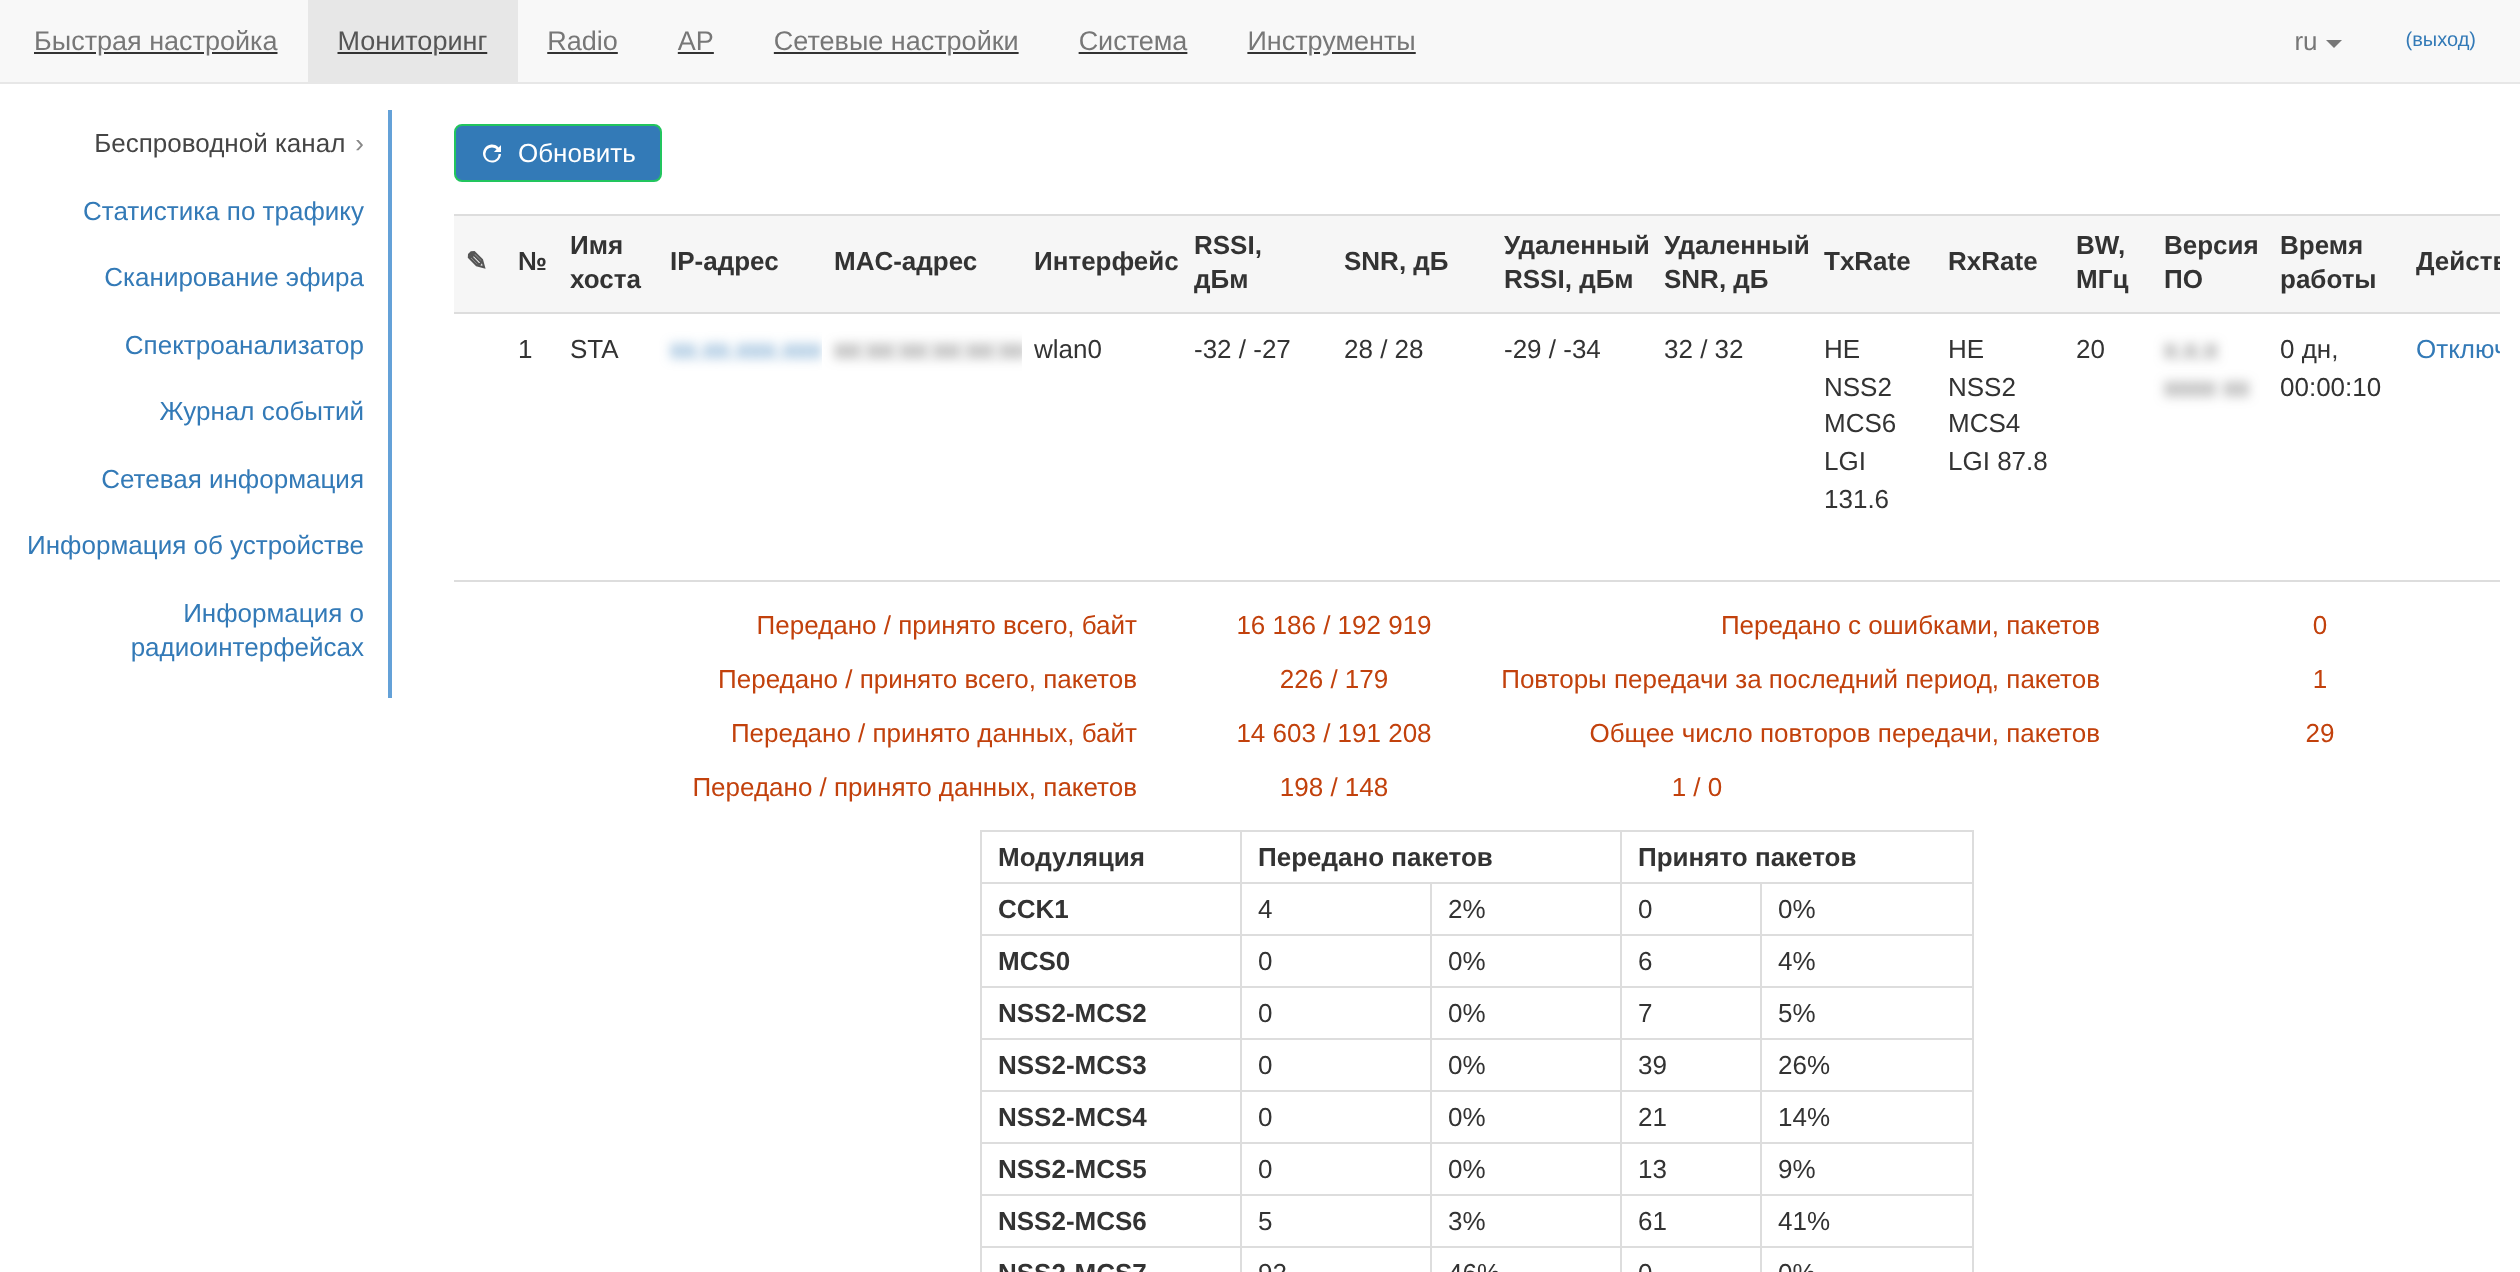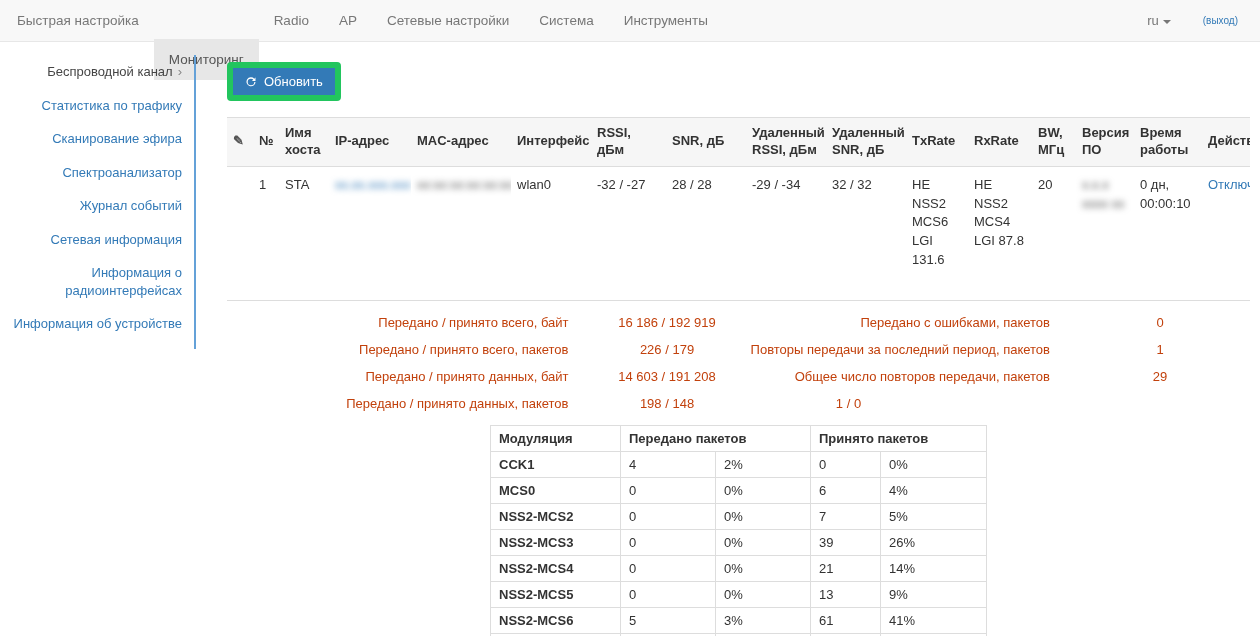--- a/index.html
+++ b/index.html
@@ -14,26 +14,26 @@
 
   
   .topnav {
     height: 42px;
     background: #f8f8f8;
     border-bottom: 1px solid #e7e7e7;
     display: flex;
     align-items: stretch;
   }
   .topnav ul { display:flex; list-style:none; margin:0; padding:0 0 0 2px; }
-  .topnav li { display:block; }
+  .topnav li { display:block;text-decoration:underline; }
   .topnav li a {
     display:block; padding:0 15px; line-height:41px;
     color:#777; font-size:13.5px; white-space:nowrap;
   }
-  .topnav li.active a { background:#e7e7e7; color:#555;margin-top:39px; }
+  .topnav li.active a { background:#e7e7e7; color:#555; }
   .topnav-right { margin-left:auto; display:flex; align-items:center; gap:32px; padding-right:22px; }
   .lang { color:#777; font-size:13px; }
   .caret {
     display:inline-block; width:0; height:0;
     border-top:4px solid #777; border-left:4px solid transparent; border-right:4px solid transparent;
     margin-left:4px; vertical-align:middle;
   }
   .logout { color:#337ab7; font-size:10px; }
 
   
@@ -43,21 +43,21 @@
   .sidebar li { text-align:right; padding:8px 12px 8px 6px; font-size:13px; line-height:1.35; }
   .sidebar li a { color:#337ab7;text-align:right; }
   .sidebar li.active a { color:#454545; }
   .side-chevron { display:none; color:#888; margin-left:5px; font-size:13px; }
   .sidebar li.active .side-chevron { display:inline; }
 
   .content { flex:1; padding:20px 10px 0 31px; min-width:0; }
 
   
   .btn-refresh {
-    background:#337ab7; border:6px solid #22c55e; color:#fff;
+    background:#337ab7; border:1px solid #22c55e; color:#fff;
     font-family:inherit; font-size:13px; padding:6px 12px; border-radius:4px;
     cursor:pointer; display:inline-flex; align-items:center; gap:7px;
   }
   .btn-refresh svg { display:block; }
 
   
   .clients {
     width:100%; border-collapse:collapse; table-layout:fixed;
     margin-top:16px; font-size:13px; color:#333;
   }
@@ -144,24 +144,24 @@
         <li>
           <a><span>Спектроанализатор</span></a>
         </li>
         <li>
           <a><span>Журнал событий</span></a>
         </li>
         <li>
           <a><span>Сетевая информация</span></a>
         </li>
         <li>
+          <a><span>Информация об устройстве</span></a>
+        </li>
+        <li>
           <a><span>Информация о радиоинтерфейсах</span></a>
-        </li>
-        <li>
-          <a><span>Информация об устройстве</span></a>
         </li>
     </ul>
   </aside>
 
   <main class="content">
 
     <button class="btn-refresh">
       <svg width="12" height="12" viewBox="0 0 16 16" aria-hidden="true">
         <path fill="#ffffff" d="M13.9 2.1 12.4 3.6A6 6 0 1 0 14 8h-1.6A4.4 4.4 0 1 1 8 3.6c1.18 0 2.25.47 3.04 1.23L9.3 6.6H14V2z"></path>
       </svg>

